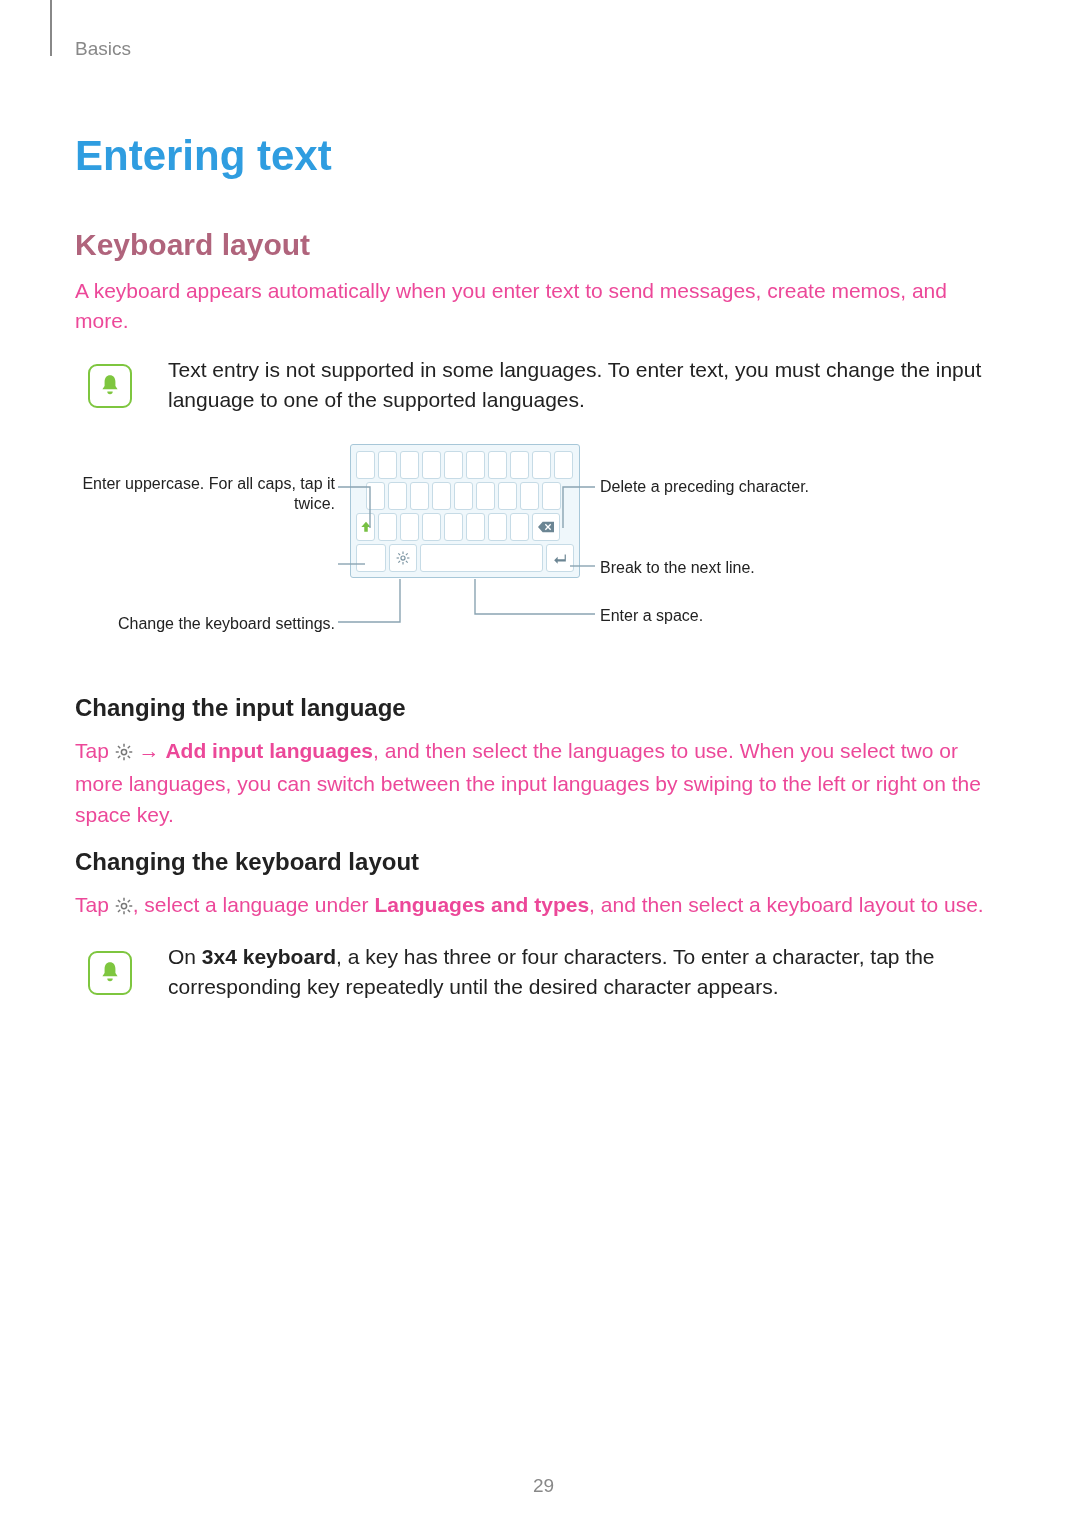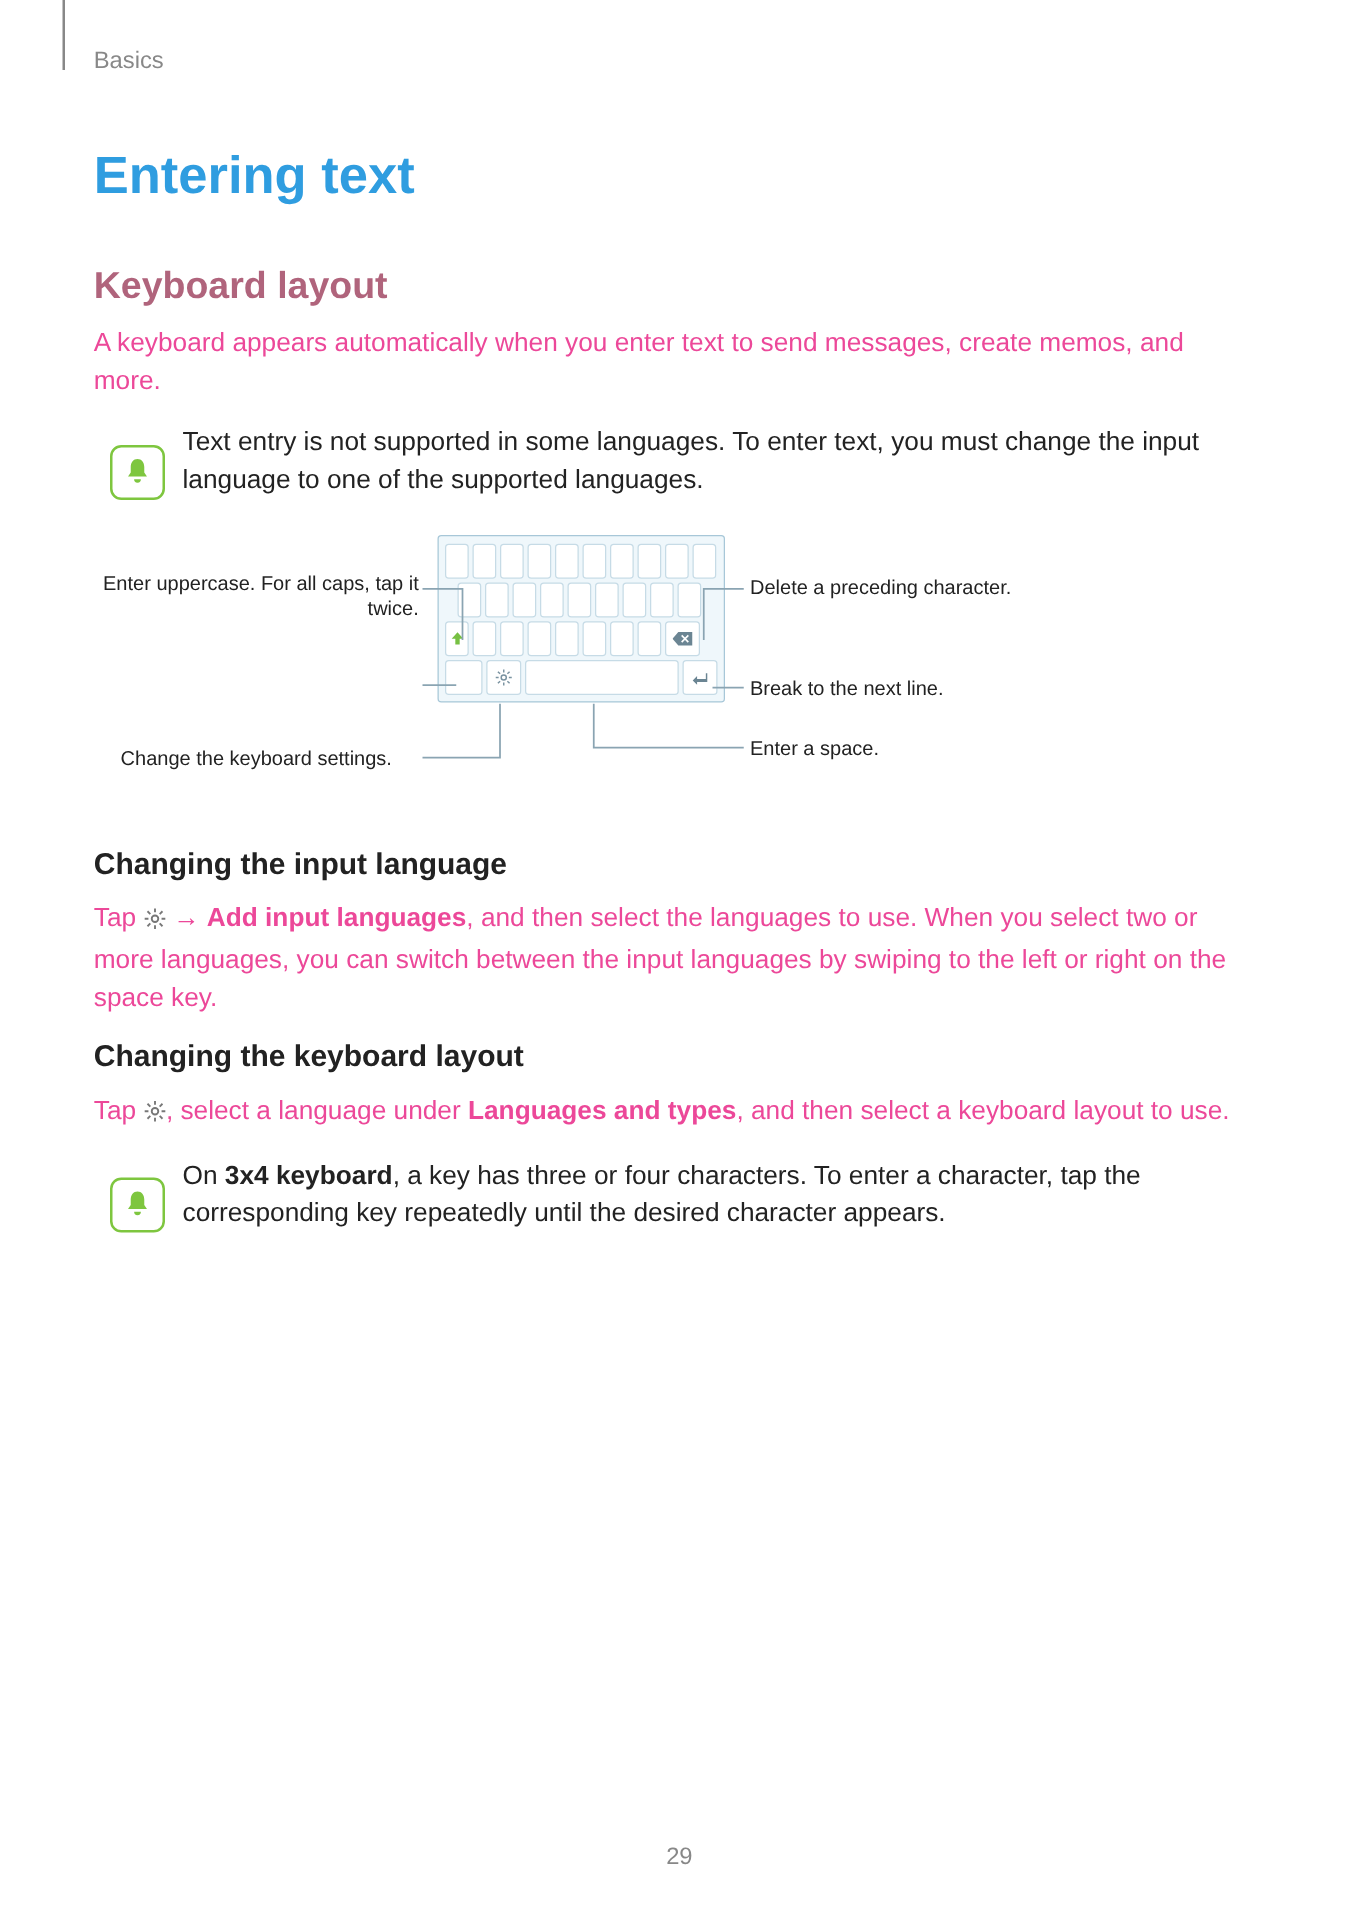--- a/index.html
+++ b/index.html
@@ -19,21 +19,21 @@
     position: absolute;
     left: 50px;
     top: 0;
     width: 2px;
     height: 56px;
     background: #888;
   }
   .header-breadcrumb {
     font-size: 19px;
     color: #888;
-    margin-bottom: 56px;
+    margin-bottom: 72px;
     padding-left: 0;
   }
   .h1 {
     font-size: 42px;
     font-weight: 700;
     color: #2f9de0;
     margin-bottom: 48px;
   }
   .h2 {
     font-size: 30px;
@@ -48,22 +48,22 @@
     margin-bottom: 14px;
   }
   .para {
     font-size: 21px;
     line-height: 1.45;
     color: #ec4899;
     margin-bottom: 18px;
   }
   .note-row {
     display: flex;
-    align-items: flex-end;
-    gap: 14px;
+    align-items: center;
+    gap: 36px;
     margin-bottom: 28px;
     padding-left: 13px;
   }
   .note-icon {
     width: 44px;
     height: 44px;
     flex: 0 0 44px;
     border: 2.5px solid #7ec63f;
     border-radius: 9px;
     display: flex;
@@ -147,21 +147,21 @@
     position: absolute;
     font-size: 16px;
     color: #222;
     line-height: 1.25;
   }
   .callout-left { text-align: right; width: 260px; left: 0; }
   .callout-right { text-align: left; width: 300px; left: 525px; }
 
   .lbl-upper { top: 30px; }
   .lbl-num   { top: 108px; }
-  .lbl-gear  { top: 170px; text-align: center; }
+  .lbl-gear  { top: 170px; }
   .lbl-del   { top: 33px; }
   .lbl-enter { top: 114px; }
   .lbl-space { top: 162px; }
 
   .leader {
     position: absolute;
     stroke: #8aa4b2;
     stroke-width: 1.4;
     fill: none;
   }

